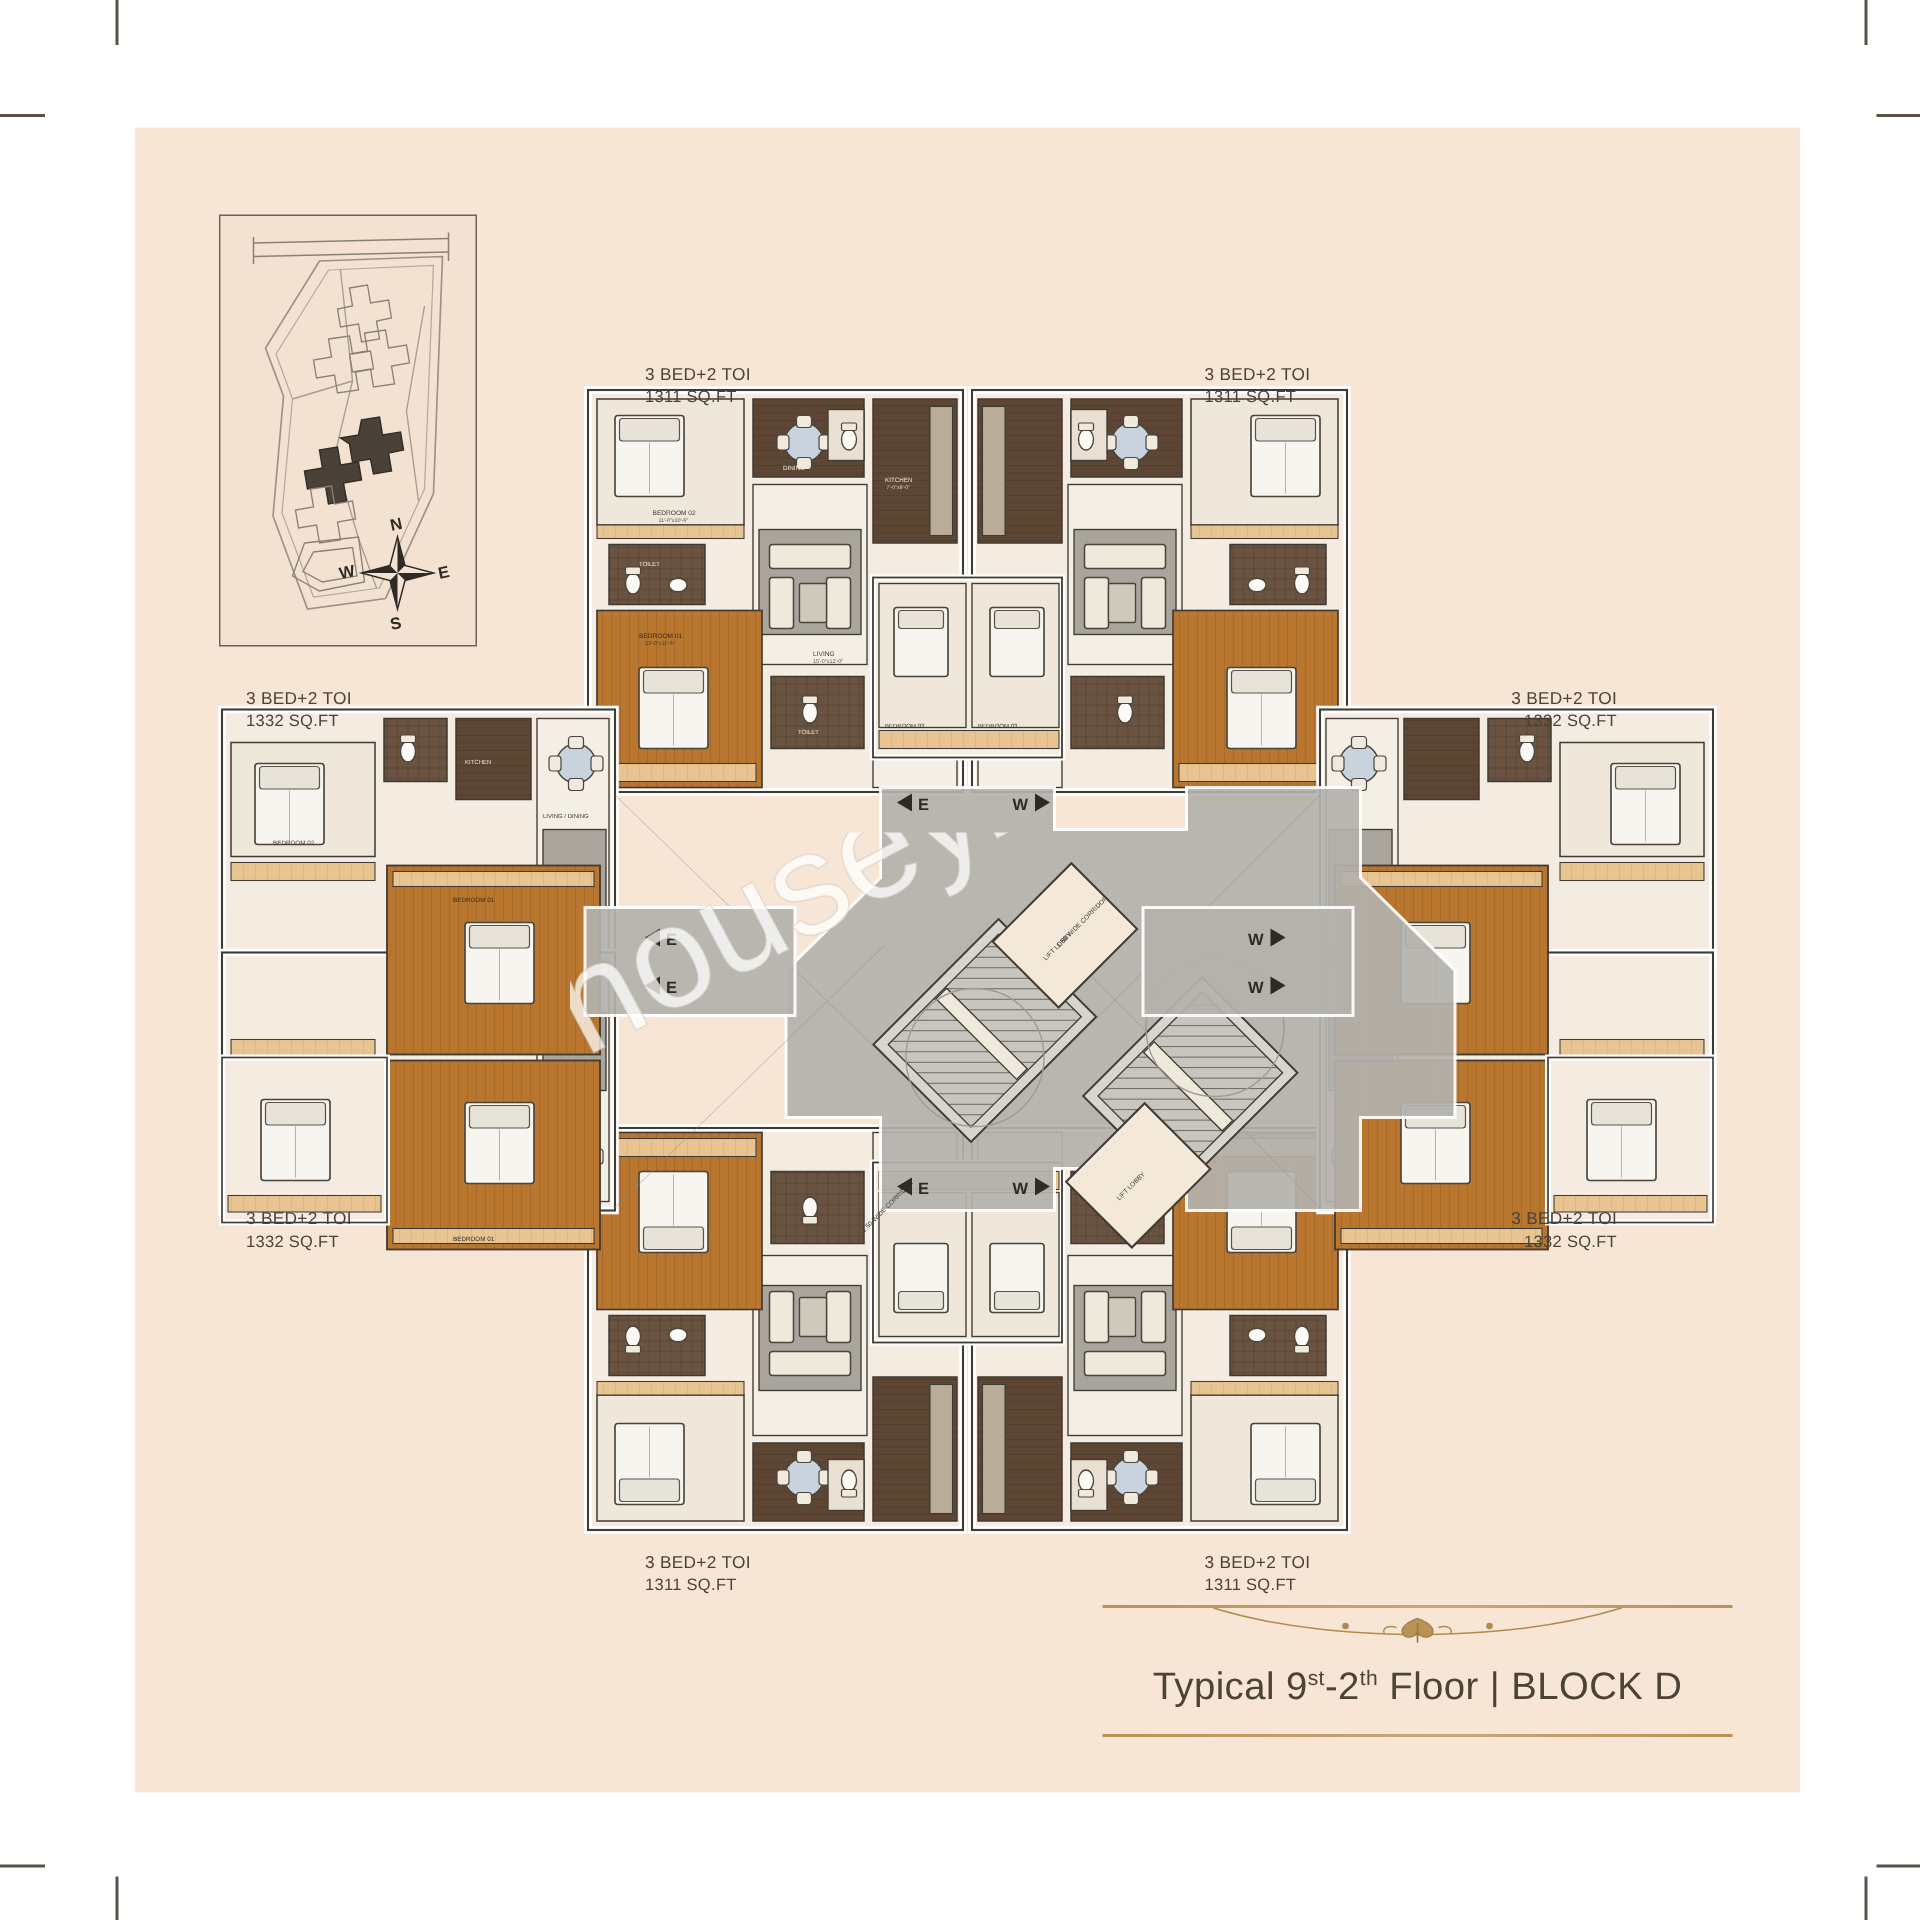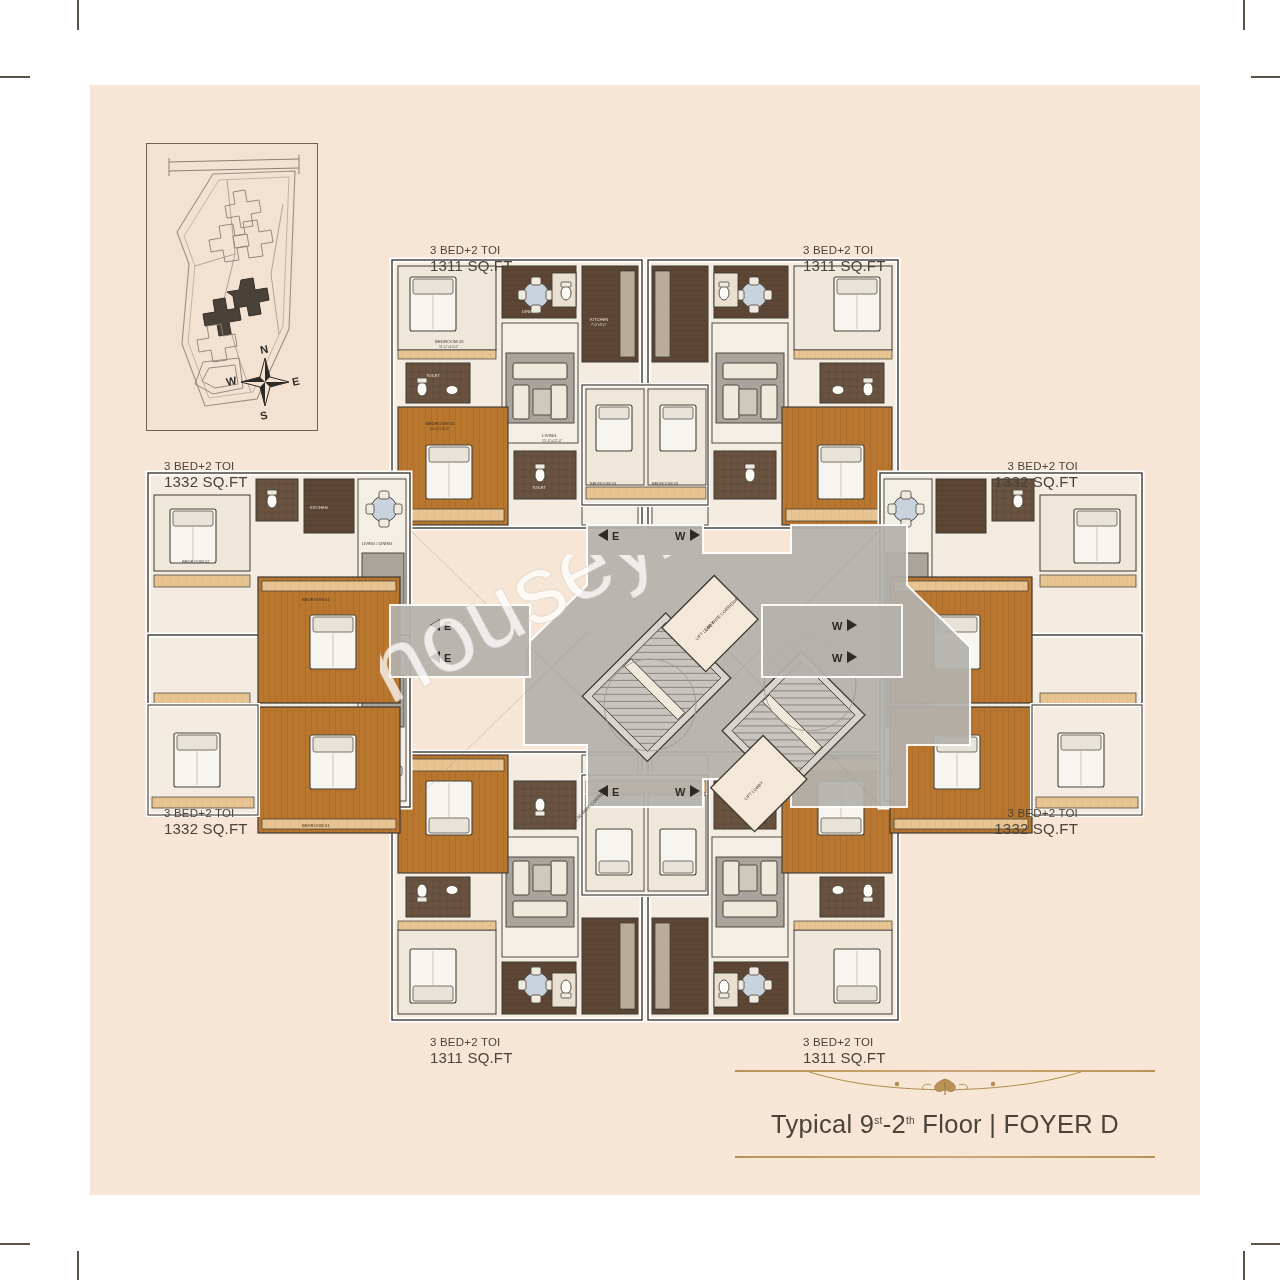--- a/index.html
+++ b/index.html
@@ -50,21 +50,21 @@
   
   .ucap {
     position: absolute;
     color: #4a4339;
     font-size: 11.5px;
     line-height: 15px;
     letter-spacing: .2px;
     white-space: nowrap;
     font-family: Liberation Sans, sans-serif;
   }
-  .ucap .l2 { font-size: 15px; display: block; }
+  .ucap .l2 { font-size: 11px; display: block; }
   .ucap.r { text-align: right; }
 
   
   #watermark {
     position: absolute;
     left: 290px; top: 470px;
     width: 560px; height: 230px;
     pointer-events: none;
   }
   #watermark svg { display:block; }
@@ -85,21 +85,21 @@
     position: absolute; left: 0; top: 40px;
     width: 420px;
     text-align: center;
     color: #4b4238;
     font-size: 25.5px;
     font-weight: 300;
     letter-spacing: .3px;
     white-space: nowrap;
     font-family: "Liberation Sans", sans-serif;
   }
-  #tb-text sup { font-size: 10px; vertical-align: super; }
+  #tb-text sup { font-size: 14px; vertical-align: super; }
   #tb-rule-bot {
     position: absolute; left: 0; top: 86px;
     width: 420px; height: 2px;
     background: linear-gradient(to right,#b99256,#c9a878 55%,#b99256);
   }
 </style>
 </head>
 <body>
 
 <div id="page">
@@ -644,19 +644,19 @@
           <circle cx="92" cy="14" r="2.2" fill="#b08a4e"></circle>
           <circle cx="188" cy="14" r="2.2" fill="#b08a4e"></circle>
           <path d="M140,9 C134,11 128,15 130,19 C132,23 138,22 140,18
                    C142,22 148,23 150,19 C152,15 146,11 140,9 Z" fill="#b99256" stroke="#9a7640" stroke-width="0.7"></path>
           <path d="M140,12 L140,25" stroke="#9a7640" stroke-width="1.1"></path>
           <path d="M126,15 C120,13 116,16 118,19" fill="none" stroke="#b08a4e" stroke-width="0.9"></path>
           <path d="M154,15 C160,13 164,16 162,19" fill="none" stroke="#b08a4e" stroke-width="0.9"></path>
         </svg>
       </div>
       <div id="tb-text">
-        <span>Typical 9</span><sup>st</sup><span>-2</span><sup>th</sup><span> Floor | FOYER D</span>
+        <span>Typical 9</span><sup>st</sup><span>-2</span><sup>th</sup><span> Floor | BLOCK D</span>
       </div>
       <div id="tb-rule-bot"></div>
     </div>
 
   </div>
 </div>
 
 </body></html>

